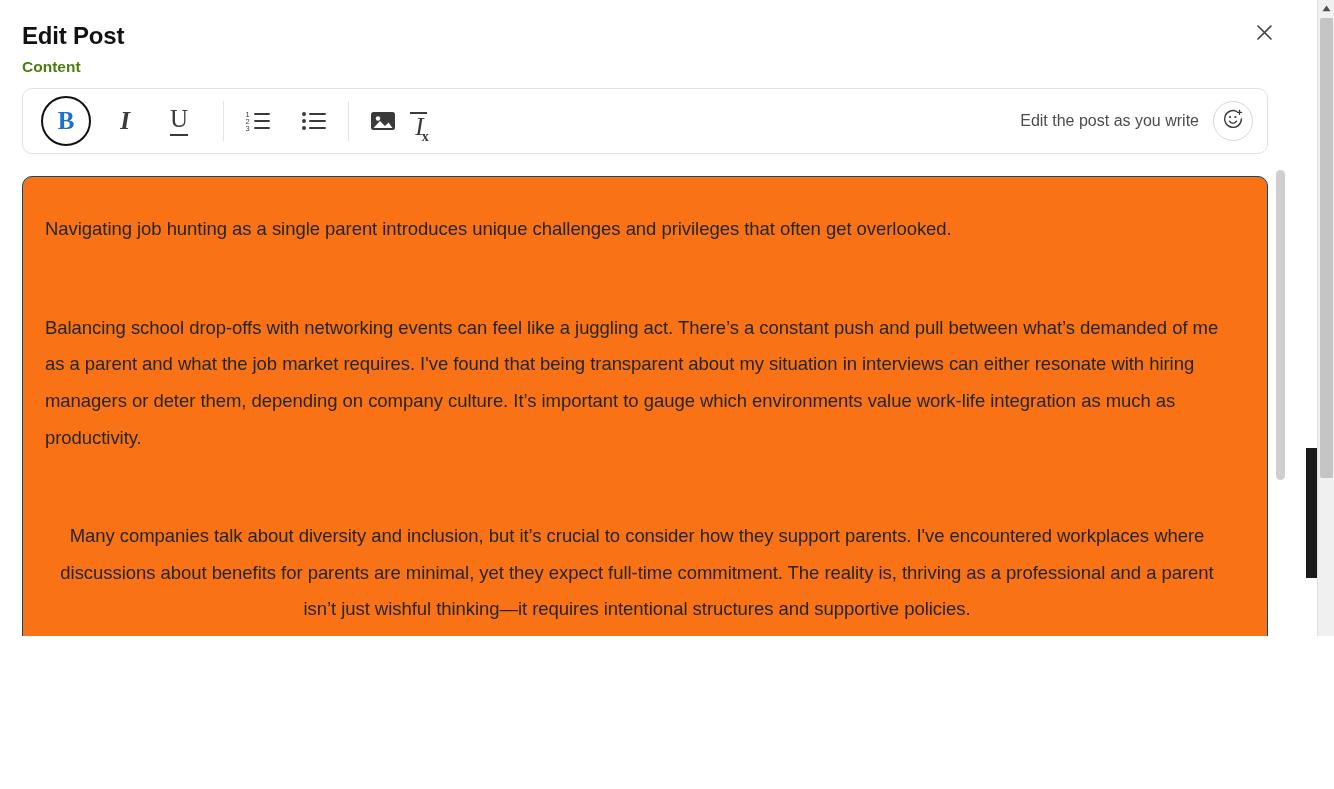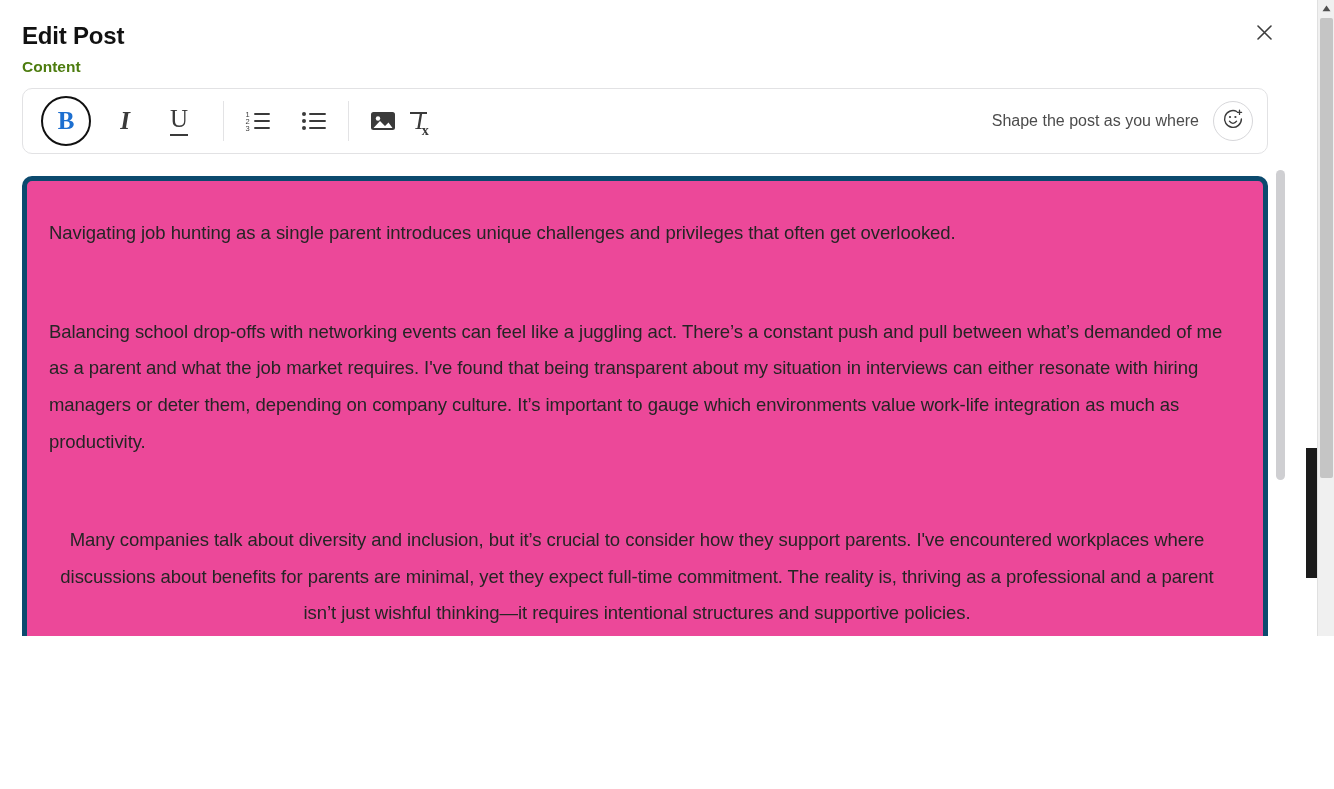--- a/index.html
+++ b/index.html
@@ -141,20 +141,21 @@
     margin: 0 14px;
     flex: none;
   }
 
   .tool.numbered-list-tool { margin-right: 16px; }
   .tool.clear-format-tool {
     font-family: "Liberation Serif", serif;
     font-style: italic;
     font-size: 25px;
     position: relative;
+    align-items: flex-end;
   }
   .tool.clear-format-tool .x-sub {
     font-size: 14px;
     font-style: normal;
     font-weight: bold;
     position: relative;
     top: 6px;
     left: -2px;
   }
   .tool.clear-format-tool .bar {
@@ -185,24 +186,24 @@
     justify-content: center;
     color: #3a3a3a;
     cursor: pointer;
     flex: none;
   }
 
   
   .editor {
     box-sizing: border-box;
     width: 1246px;
-    border: 5px solid #0c4a6e;
+    border: 1px solid #0c4a6e;
     border-top-left-radius: 10px;
     border-top-right-radius: 10px;
-    background: #ec4899;
+    background: #f97316;
     padding: 34px 38px 10px 22px;
     height: 524px;
     overflow: hidden;
   }
 
   .editor p {
     margin: 0 0 62px 0;
     font-size: 18.5px;
     line-height: 1.98;
     color: #252525;
@@ -342,21 +343,21 @@
 
       <div class="tool clear-format-tool">
         <span>
           <span>I</span><span class="x-sub">x</span>
           <span class="bar"></span>
         </span>
       </div>
 
       <div class="toolbar-spacer"></div>
 
-      <div class="toolbar-hint">Shape the post as you where</div>
+      <div class="toolbar-hint">Edit the post as you write</div>
 
       <div class="emoji-btn">
         <span>
           <svg width="22" height="22" viewBox="0 0 22 22" fill="none" aria-hidden="true">
             <path d="M19.4 11a8.4 8.4 0 1 1-4.6-7.5" stroke="#3a3a3a" stroke-width="1.4" fill="none" stroke-linecap="round"></path>
             <circle cx="8" cy="9" r="1.1" fill="#3a3a3a"></circle>
             <circle cx="13.4" cy="9" r="1.1" fill="#3a3a3a"></circle>
             <path d="M7.4 13.2c1 1.4 2.3 2.1 3.6 2.1s2.6-.7 3.6-2.1" stroke="#3a3a3a" stroke-width="1.3" fill="none" stroke-linecap="round"></path>
             <path d="M17.5 2.2v4.2M15.4 4.3h4.2" stroke="#3a3a3a" stroke-width="1.3" stroke-linecap="round"></path>
           </svg>

